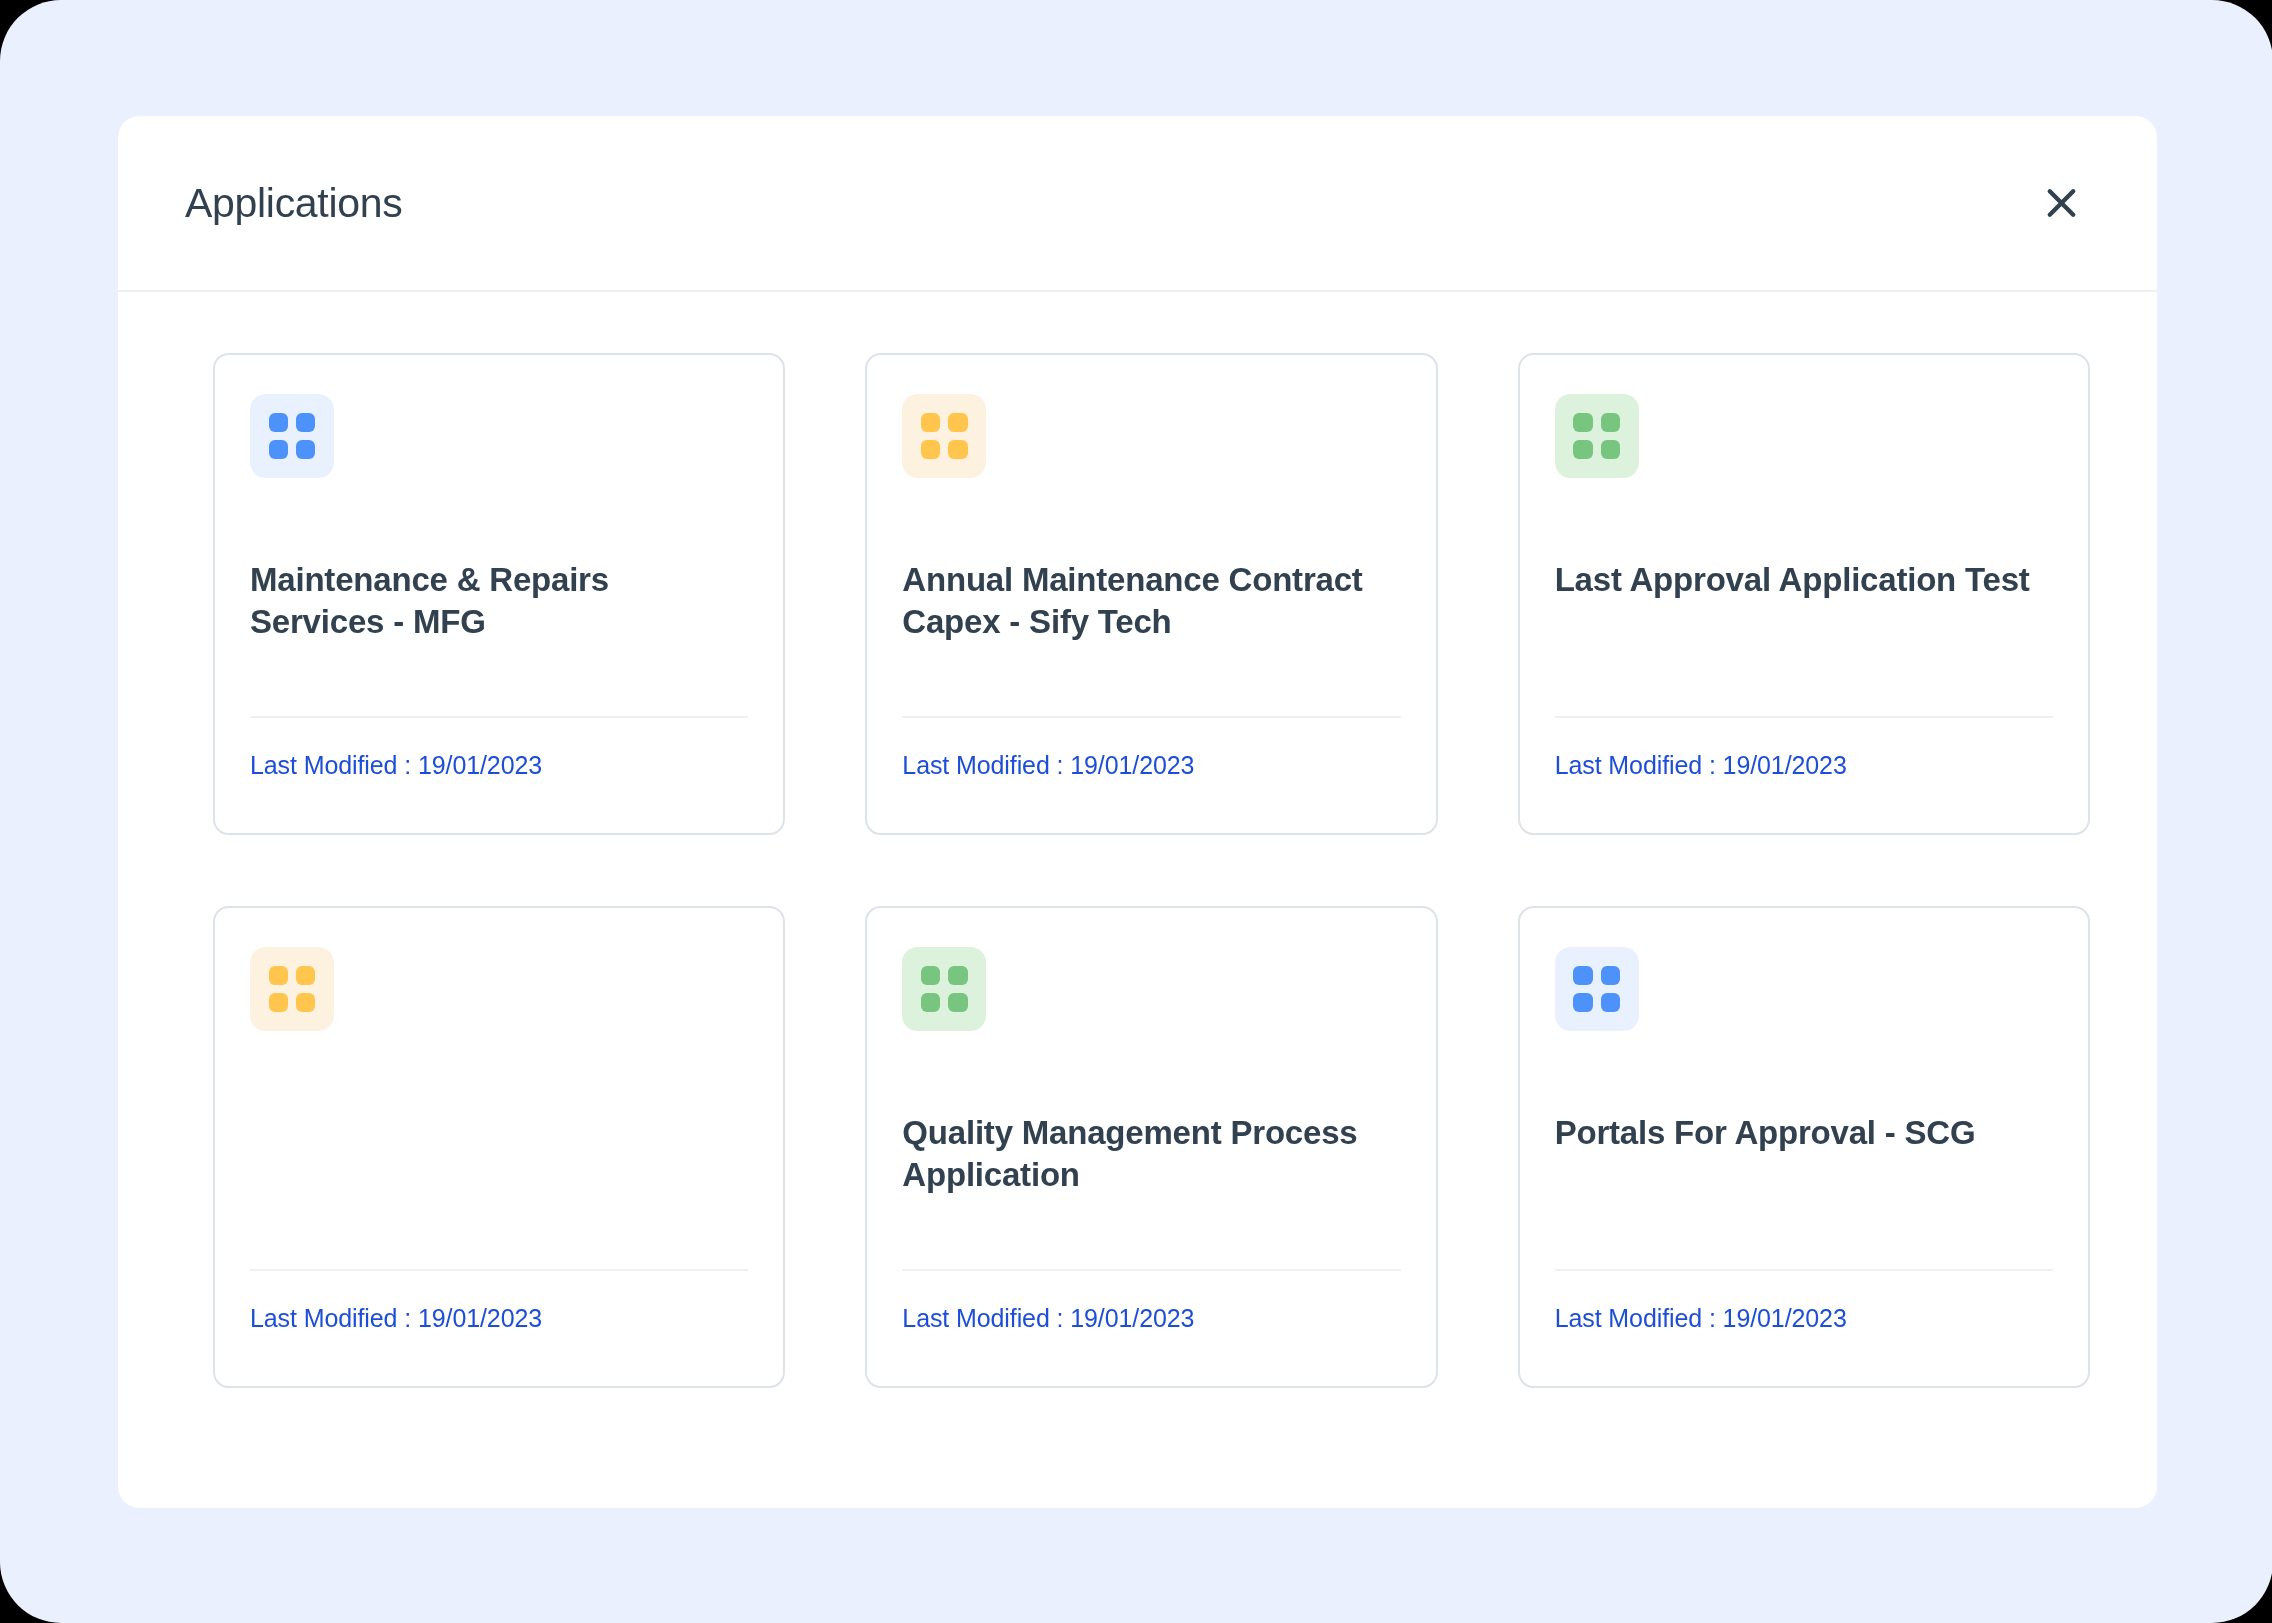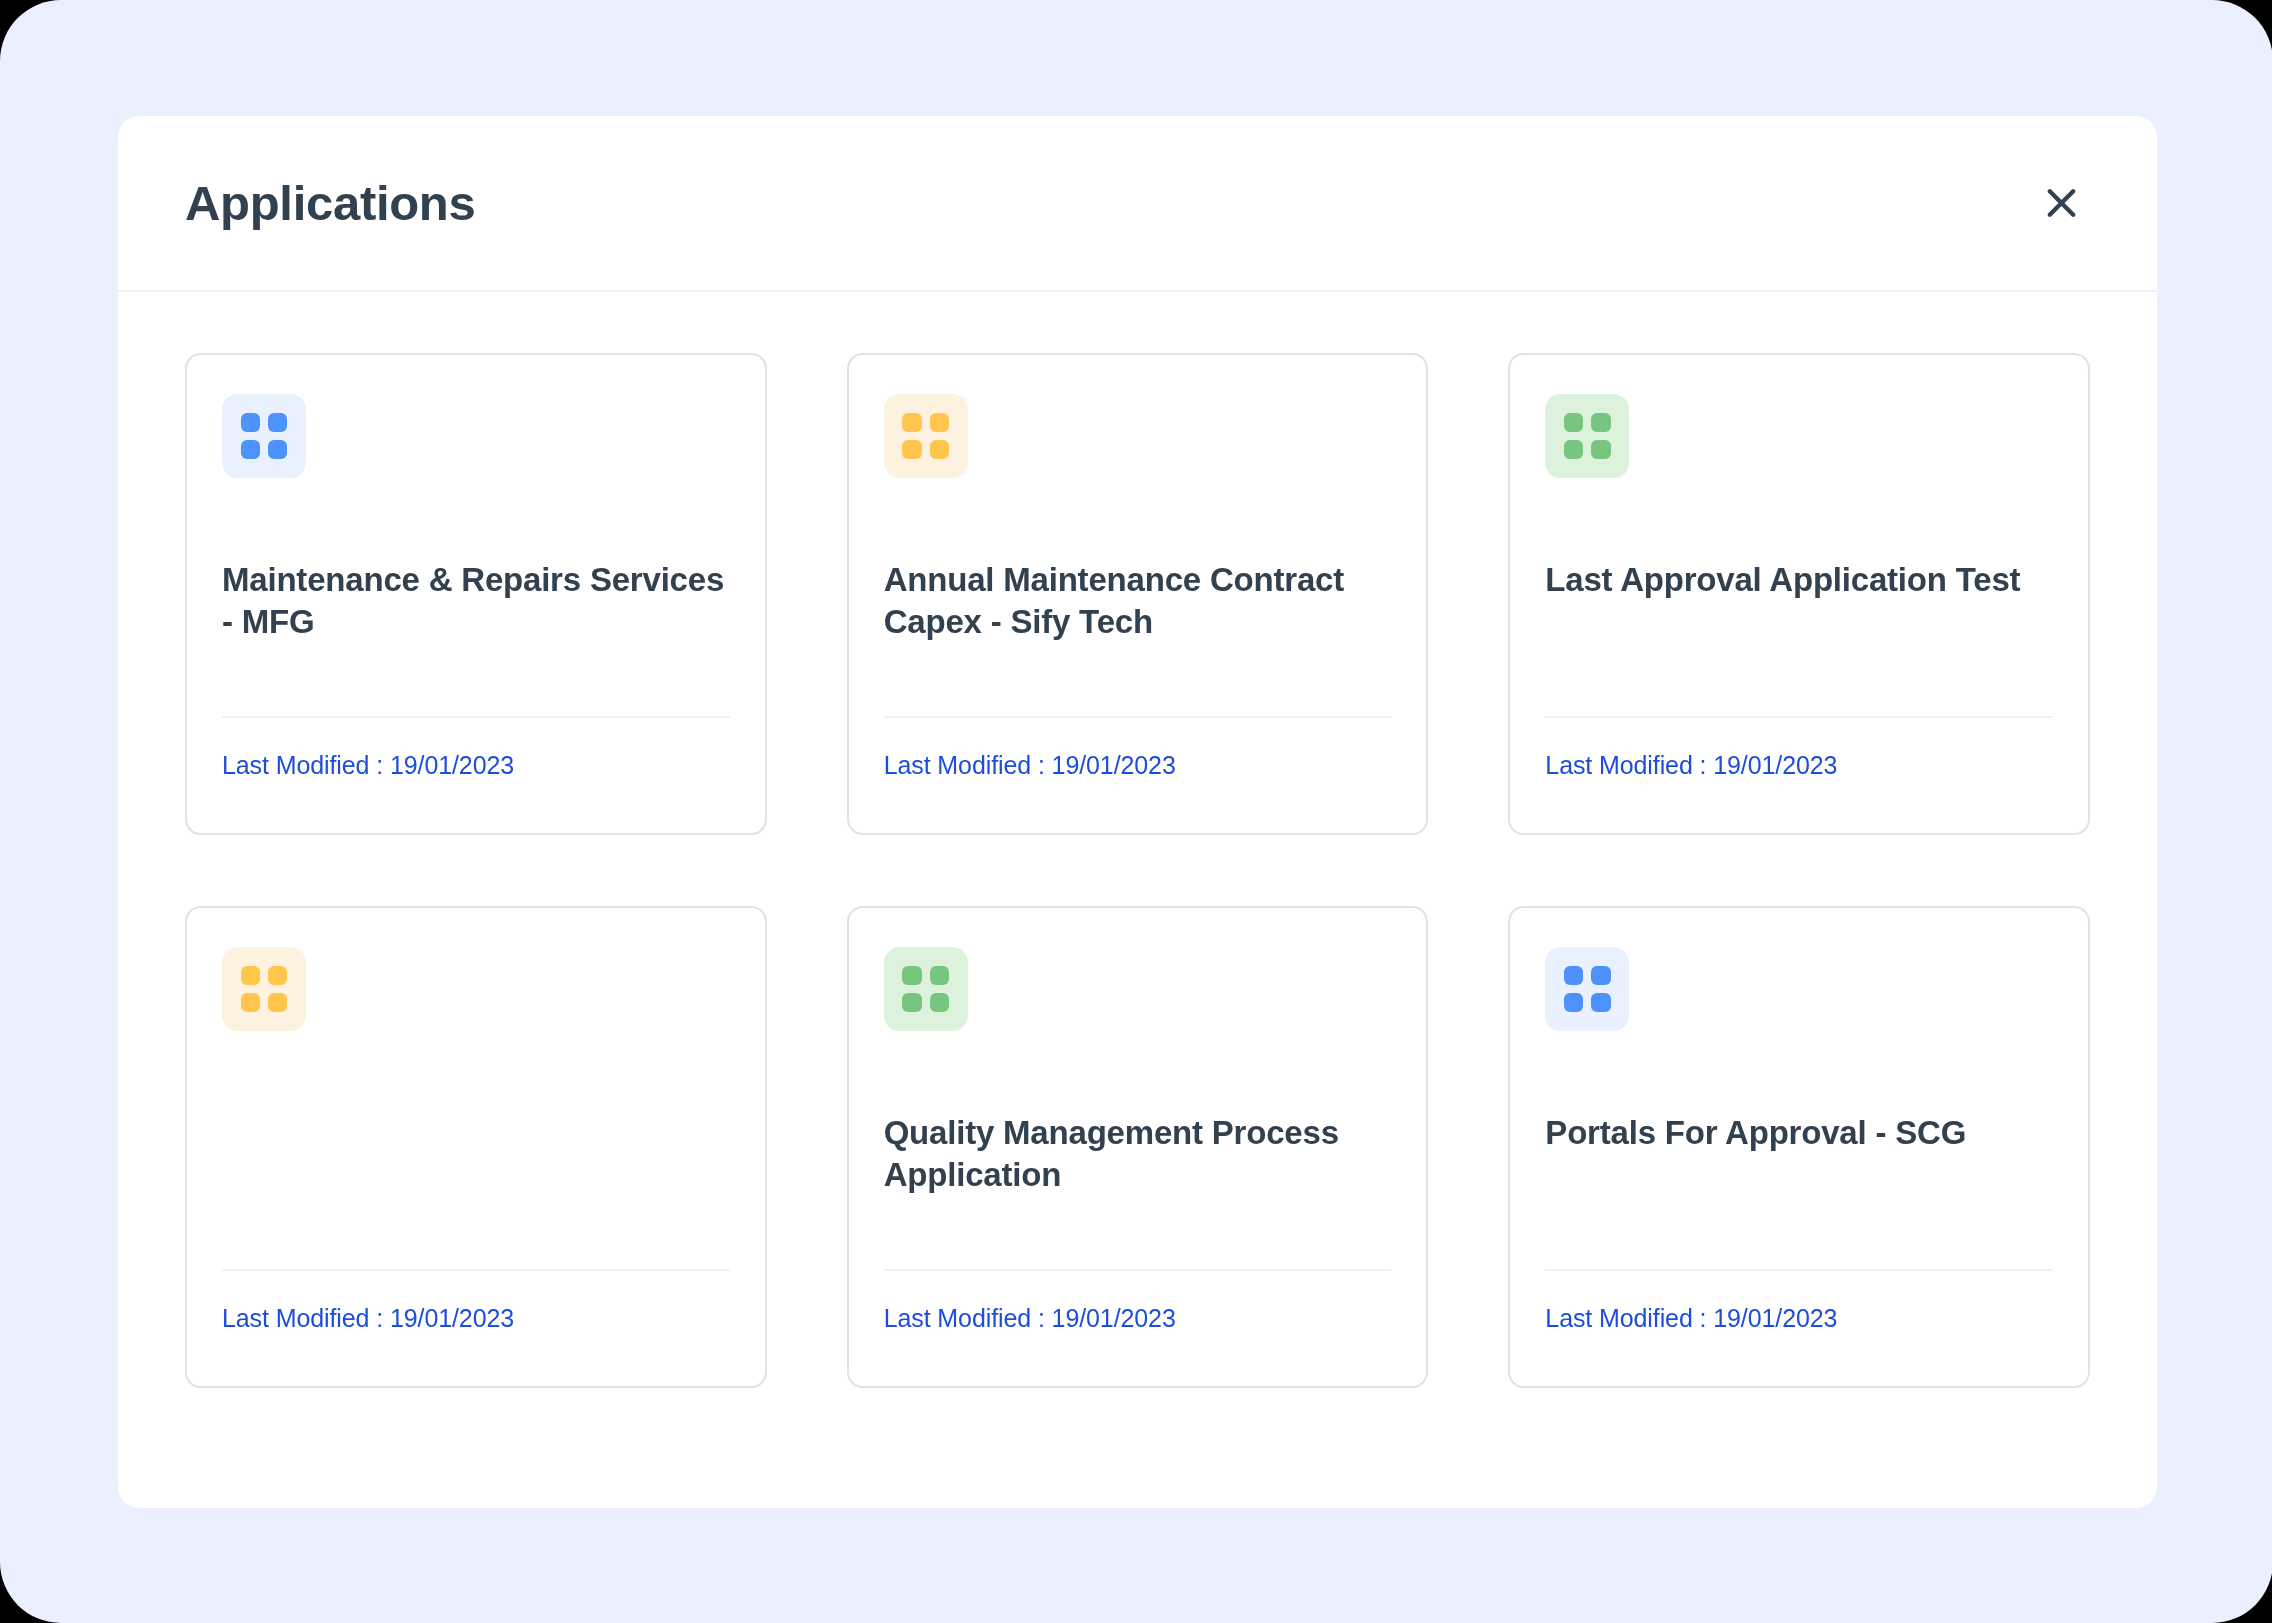--- a/index.html
+++ b/index.html
@@ -38,22 +38,22 @@
     position: relative;
     height: 176px;
     flex: 0 0 176px;
     border-bottom: 2px solid #eef0f3;
     display: flex;
     align-items: center;
   }
 
   #modal-title {
     margin-left: 67px;
-    font-size: 49px;
-    font-weight: bold;
+    font-size: 41px;
+    font-weight: normal;
     color: #32414f;
     letter-spacing: -0.3px;
   }
 
   #close-button {
     position: absolute;
     right: 61px;
     top: 50%;
     transform: translateY(-50%);
     width: 69px;
@@ -64,21 +64,21 @@
     background: transparent;
     border: none;
     cursor: pointer;
     border-radius: 7.8px;
   }
   #close-button svg { display: block; }
 
   
   #modal-body {
     flex: 1 1 auto;
-    padding: 61px 67px 0 67px;
+    padding: 61px 67px 0 95px;
     text-decoration: underline;
   }
 
   #app-grid {
     display: grid;
     grid-template-columns: repeat(3, 1fr);
     column-gap: 80px;
     row-gap: 71px;
   }
 

